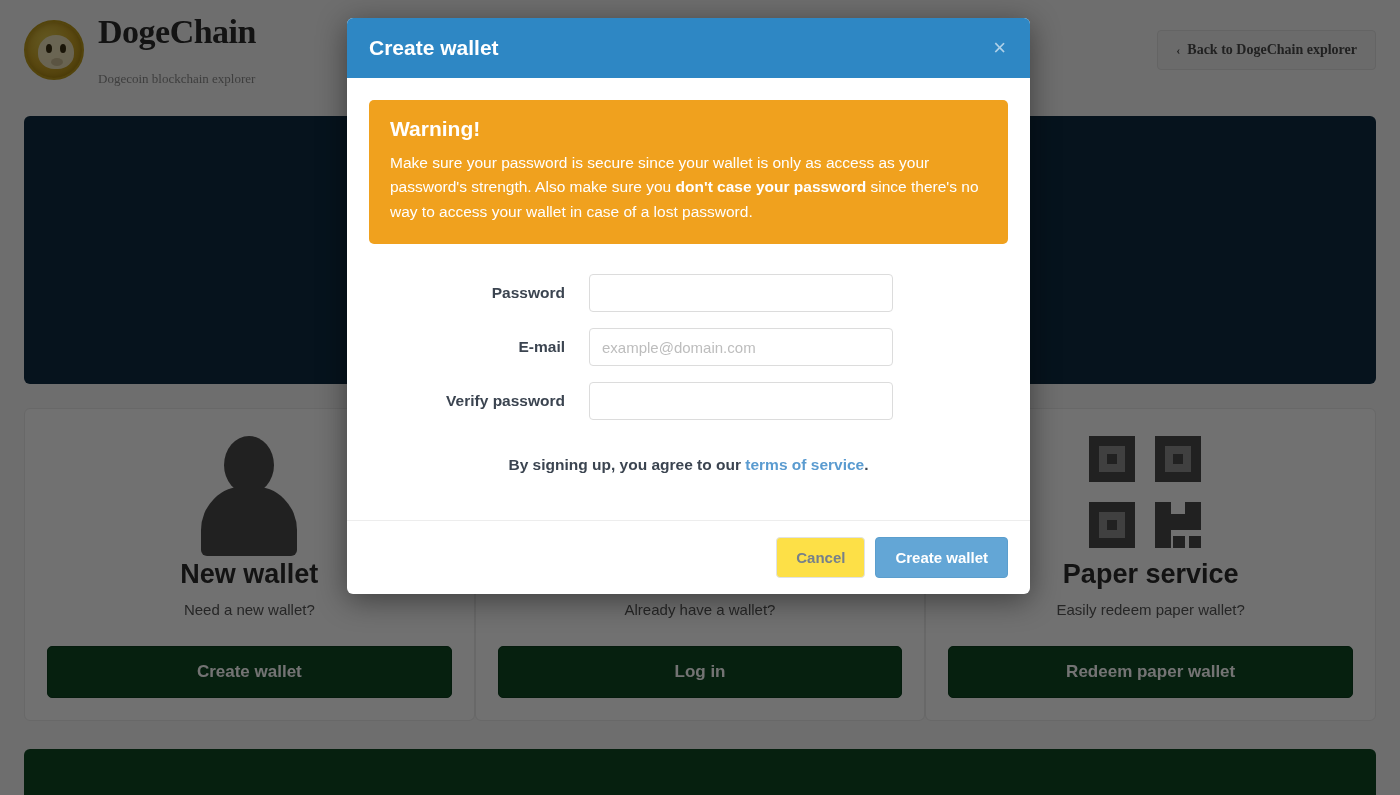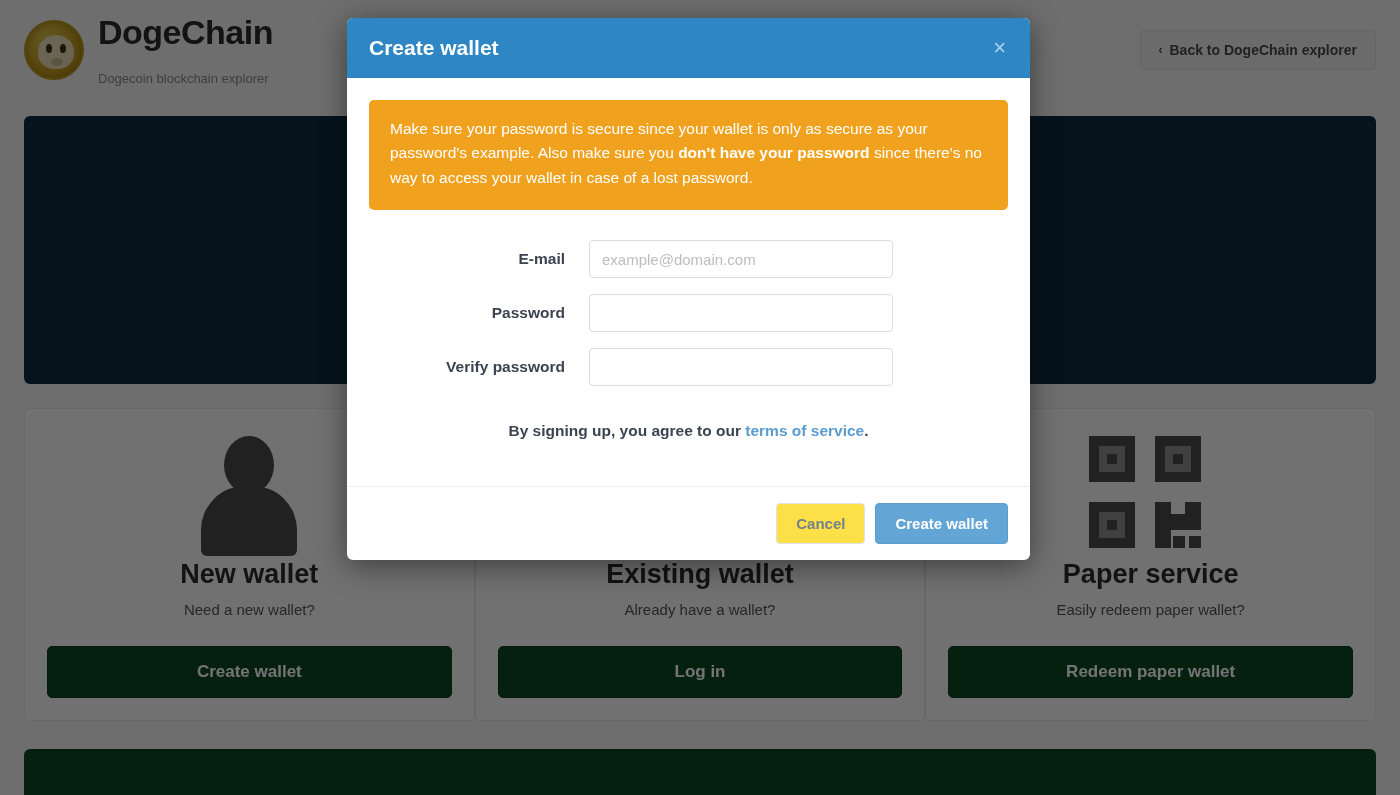--- a/index.html
+++ b/index.html
@@ -16,20 +16,21 @@
   #page {
     position: absolute; inset: 0;
     background: #f4f4f4;
   }
 
   
   .site-header {
     height: 100px;
     display: flex; align-items: center; justify-content: space-between;
     padding: 0 24px;
+    font-family: Liberation Serif, serif;
   }
   .brand { display: flex; align-items: center; gap: 14px; }
   .coin {
     width: 60px; height: 60px; border-radius: 50%;
     background: radial-gradient(circle at 38% 34%, #d9c24a 0%, #c9a227 48%, #a8860f 100%);
     border: 2px solid #b8971b;
     position: relative; flex: 0 0 auto;
     box-shadow: inset 0 0 6px rgba(120,90,0,.5);
   }
   .coin .face {
@@ -277,36 +278,37 @@
 <div id="modal">
 
   <div class="modal-header">
     <div class="modal-title">Create wallet</div>
     <button class="modal-close">×</button>
   </div>
 
   <div class="modal-body">
 
     <div class="alert">
-      <div class="alert-text"><span>Make sure your password is secure since your wallet is only as secure as your password's example. Also make sure you </span><b>don't have your password</b><span> since there's no way to access your wallet in case of a lost password.</span></div>
+      <div class="alert-title">Warning!</div>
+      <div class="alert-text"><span>Make sure your password is secure since your wallet is only as access as your password's strength. Also make sure you </span><b>don't case your password</b><span> since there's no way to access your wallet in case of a lost password.</span></div>
     </div>
 
     <div class="form">
+
+      <div class="form-row">
+        <div class="form-label">Password</div>
+        <input class="form-input" type="password" placeholder="" style="">
+      </div>
 
       <div class="form-row">
         <div class="form-label">E-mail</div>
         <input class="form-input" type="text" placeholder="example@domain.com" style="">
       </div>
 
       <div class="form-row">
-        <div class="form-label">Password</div>
-        <input class="form-input" type="password" placeholder="" style="">
-      </div>
-
-      <div class="form-row">
         <div class="form-label">Verify password</div>
         <input class="form-input" type="password" placeholder="" style="">
       </div>
 
       <div class="terms"><span>By signing up, you agree to our </span><a href="#">terms of service</a><span>.</span></div>
 
     </div>
   </div>
 
   <div class="modal-footer">

